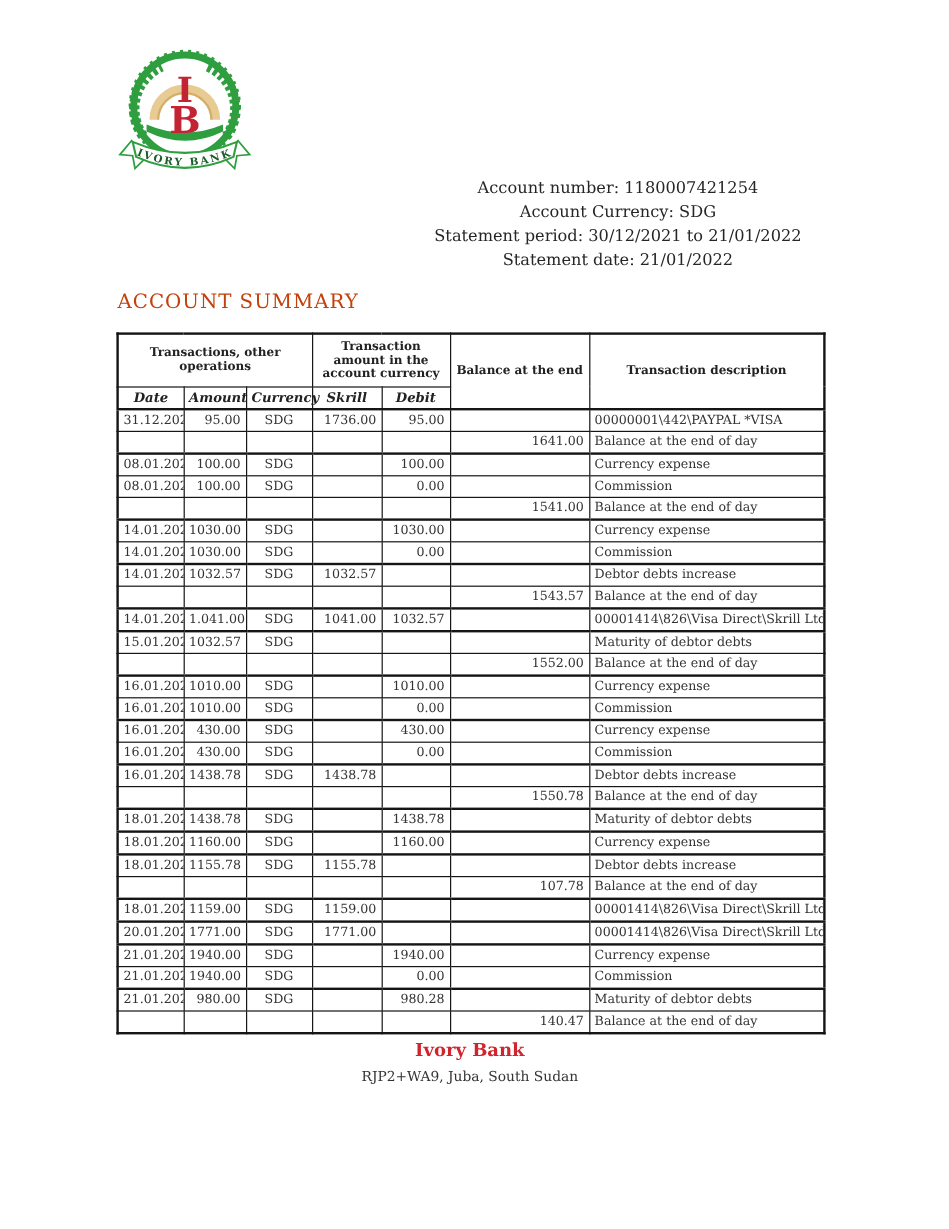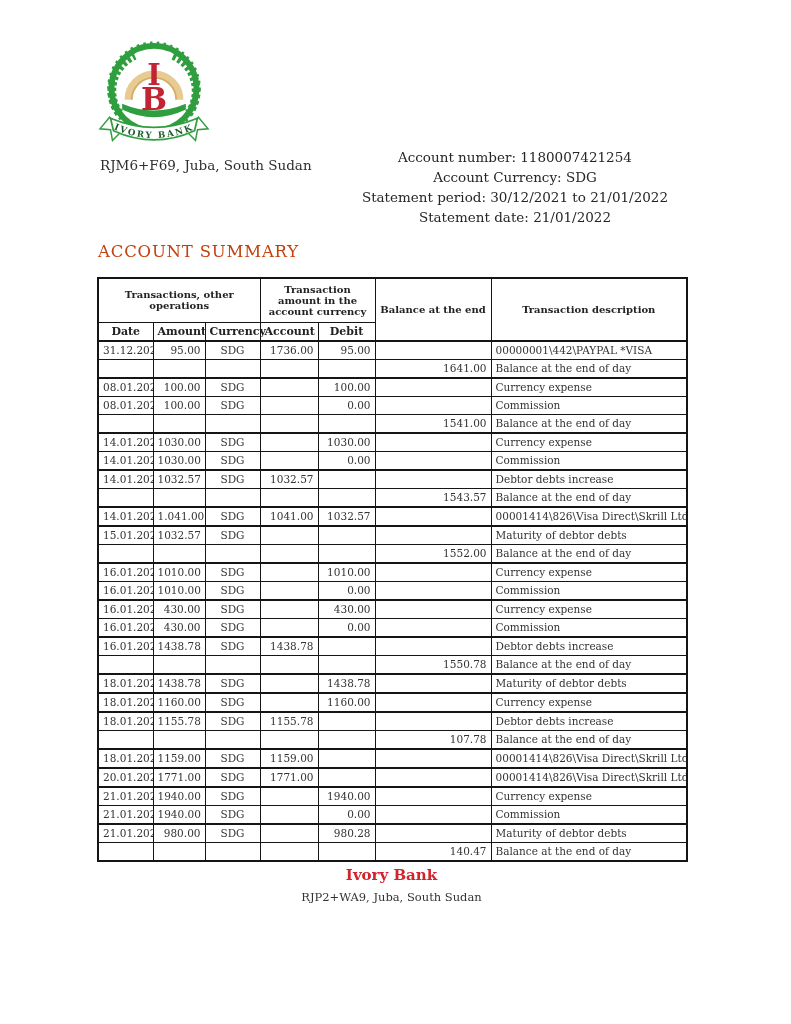--- a/index.html
+++ b/index.html
@@ -15,21 +15,21 @@
   .account-info { position:absolute; right:123px; top:147px; text-align:center; font-size:13.5px; line-height:20px; color:#262626; }
   .section-title { position:absolute; left:98px; top:242px; font-size:16.5px; font-weight:500; letter-spacing:.8px; color:#c2410c; }
 
   .stmt-table {
     position:absolute; left:97px; top:277px; width:589px;
     border-collapse:collapse; table-layout:fixed; border:2px solid #151515;
   }
   .stmt-table th, .stmt-table td { border:1px solid #151515; }
   .stmt-table th { font-size:10px; font-weight:bold; color:#222; padding:2px 4px;margin-left:44px; }
   .group-header-row th { height:44px; }
-  .sub-header-row th { height:18px; font-size:11px; }
+  .sub-header-row th { height:18px; font-size:11px;font-style:italic; }
   .stmt-table td {
     height:17px; font-size:10.5px; color:#333; padding:0 4px;
     white-space:nowrap; overflow:hidden; line-height:17px;
   }
   thead { border-bottom:2px solid #151515; }
   tr.thick-top td { border-top:2px solid #151515; }
   .cell-date { text-align:center; }
   .cell-amount, .cell-credit, .cell-debit { text-align:right; padding-right:7px; }
   .cell-currency { text-align:center; }
   .cell-balance { text-align:right; padding-right:2px; }
@@ -65,21 +65,20 @@
       <path d="M106,80 L116,92 L105,93 L103,104 L94,95 Z" fill="#ffffff" stroke="#2f9e3f" stroke-width="1.5"></path>
       <path d="M15,81 Q60,100 105,81 L102,94 Q60,113 18,94 Z" fill="#ffffff" stroke="#2f9e3f" stroke-width="1.8"></path>
       <path id="bannerPath" d="M20,93 Q60,110 100,93" fill="none"></path>
       <text font-family="DejaVu Serif, serif" font-size="9" font-weight="bold" fill="#1a5c2a" letter-spacing="2">
         <textPath href="#bannerPath" startOffset="50%" text-anchor="middle">IVORY BANK</textPath>
       </text>
     </svg>
   </div>
 
   <div class="customer-block">
-    <div class="customer-address">RJM6+F69, Juba, South Sudan</div>
   </div>
 
   <div class="account-info">
     <div>Account number: 1180007421254</div>
     <div>Account Currency: SDG</div>
     <div>Statement period: 30/12/2021 to 21/01/2022</div>
     <div>Statement date: 21/01/2022</div>
   </div>
 
   <div class="section-title">ACCOUNT SUMMARY</div>
@@ -98,21 +97,21 @@
       <tr class="group-header-row">
         <th colspan="3">Transactions, other operations</th>
         <th colspan="2">Transaction amount in the account currency</th>
         <th rowspan="2">Balance at the end</th>
         <th rowspan="2">Transaction description</th>
       </tr>
       <tr class="sub-header-row">
         <th>Date</th>
         <th>Amount</th>
         <th>Currency</th>
-        <th>Account</th>
+        <th>Skrill</th>
         <th>Debit</th>
       </tr>
     </thead>
     <tbody>
         <tr>
           <td class="cell-date">31.12.2022</td>
           <td class="cell-amount">95.00</td>
           <td class="cell-currency">SDG</td>
           <td class="cell-credit">1736.00</td>
           <td class="cell-debit">95.00</td>

